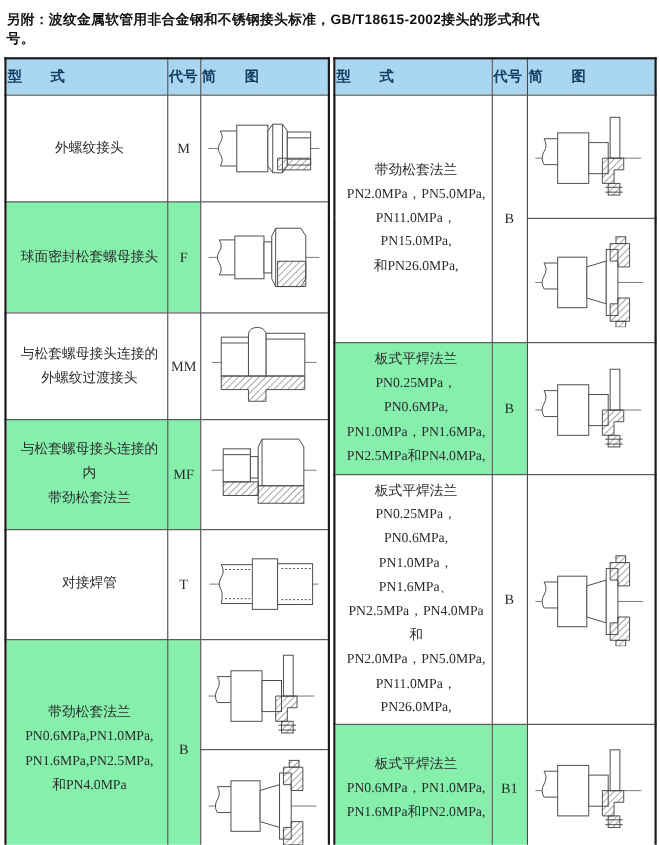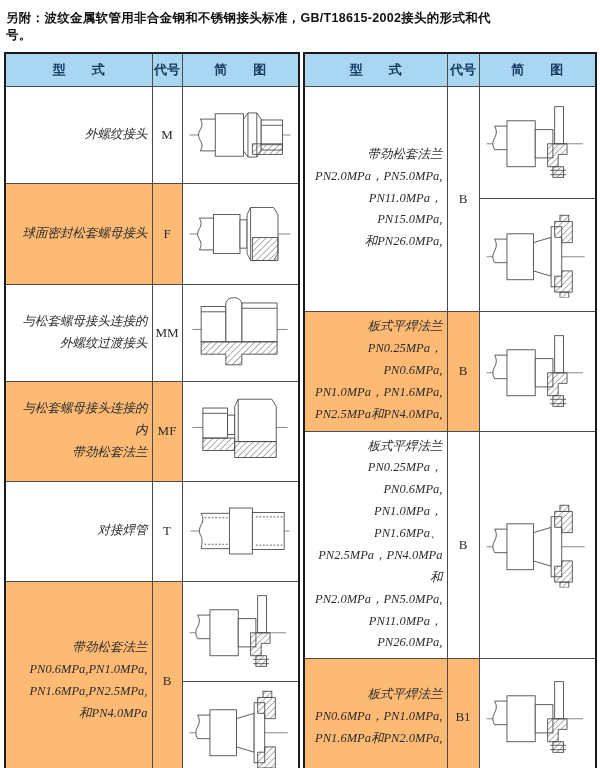--- a/index.html
+++ b/index.html
@@ -4,26 +4,26 @@
 <style>
   html,body{margin:0;padding:0;background:#fff;}
   body{width:600px;height:768px;overflow:hidden;font-family:"Liberation Serif",serif;color:#222;}
   .page{width:504px;height:768px;box-sizing:border-box;padding:8px 4px 0 4px;}
   .title{font-family:"Liberation Sans",sans-serif;font-weight:bold;font-size:12.5px;color:#111;
          padding:2px 2px 8px 2px;letter-spacing:.3px;}
   .tables{display:flex;gap:3px;align-items:flex-start;}
   table{border-collapse:collapse;table-layout:fixed;border:2px solid #1a1a1a;}
   td,th{border:1px solid #4a4a4a;box-sizing:border-box;overflow:hidden;}
   th{background:#a9d7f2;font-family:"Liberation Sans",sans-serif;font-weight:bold;
-     font-size:13px;color:#173b60;height:33px;text-align:center;}
+     font-size:13px;color:#173b60;height:33px;text-align:left;}
   td.type{white-space:pre-line;font-size:12.5px;line-height:1.75;padding:4px 4px 4px 9px;
-          vertical-align:middle;text-align:right;color:#2b2b2b;font-style:italic;}
+          vertical-align:middle;text-align:center;color:#2b2b2b;}
   td.code{text-align:center;vertical-align:middle;font-size:13px;color:#2b2b2b;}
   td.diag{background:#fff;text-align:center;vertical-align:middle;padding:0;}
-  tr.yellow td.type, tr.yellow td.code{background:#fdba74;}
+  tr.yellow td.type, tr.yellow td.code{background:#86efac;}
   tr.white td.type, tr.white td.code{background:#fff;}
   svg.d{display:block;margin:0 auto;}
   .defs{position:absolute;width:0;height:0;overflow:hidden;}
 </style>
 </head>
 <body>
 
 <svg class="defs" xmlns="http://www.w3.org/2000/svg">
   <defs>
     <pattern id="hatch" width="5" height="5" patternUnits="userSpaceOnUse" patternTransform="rotate(45)">

